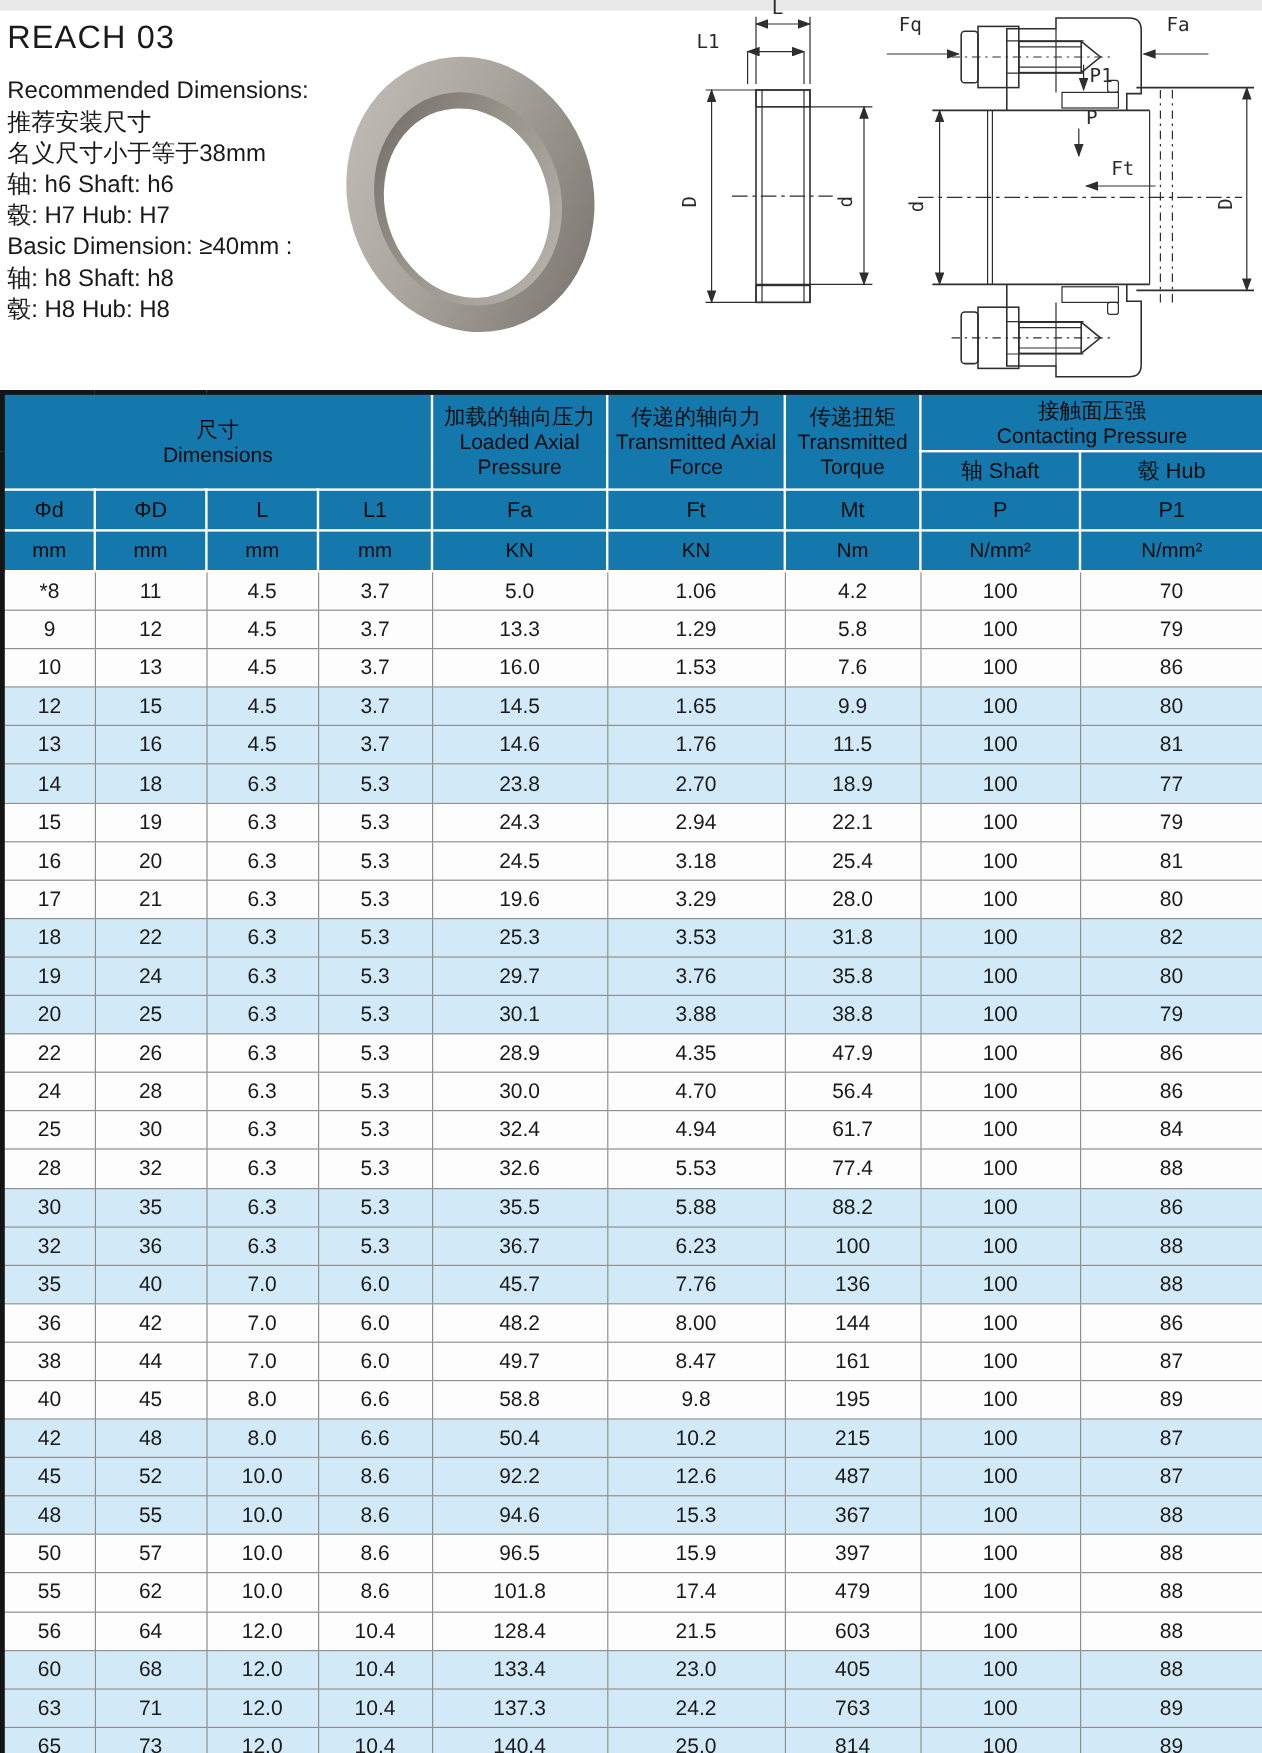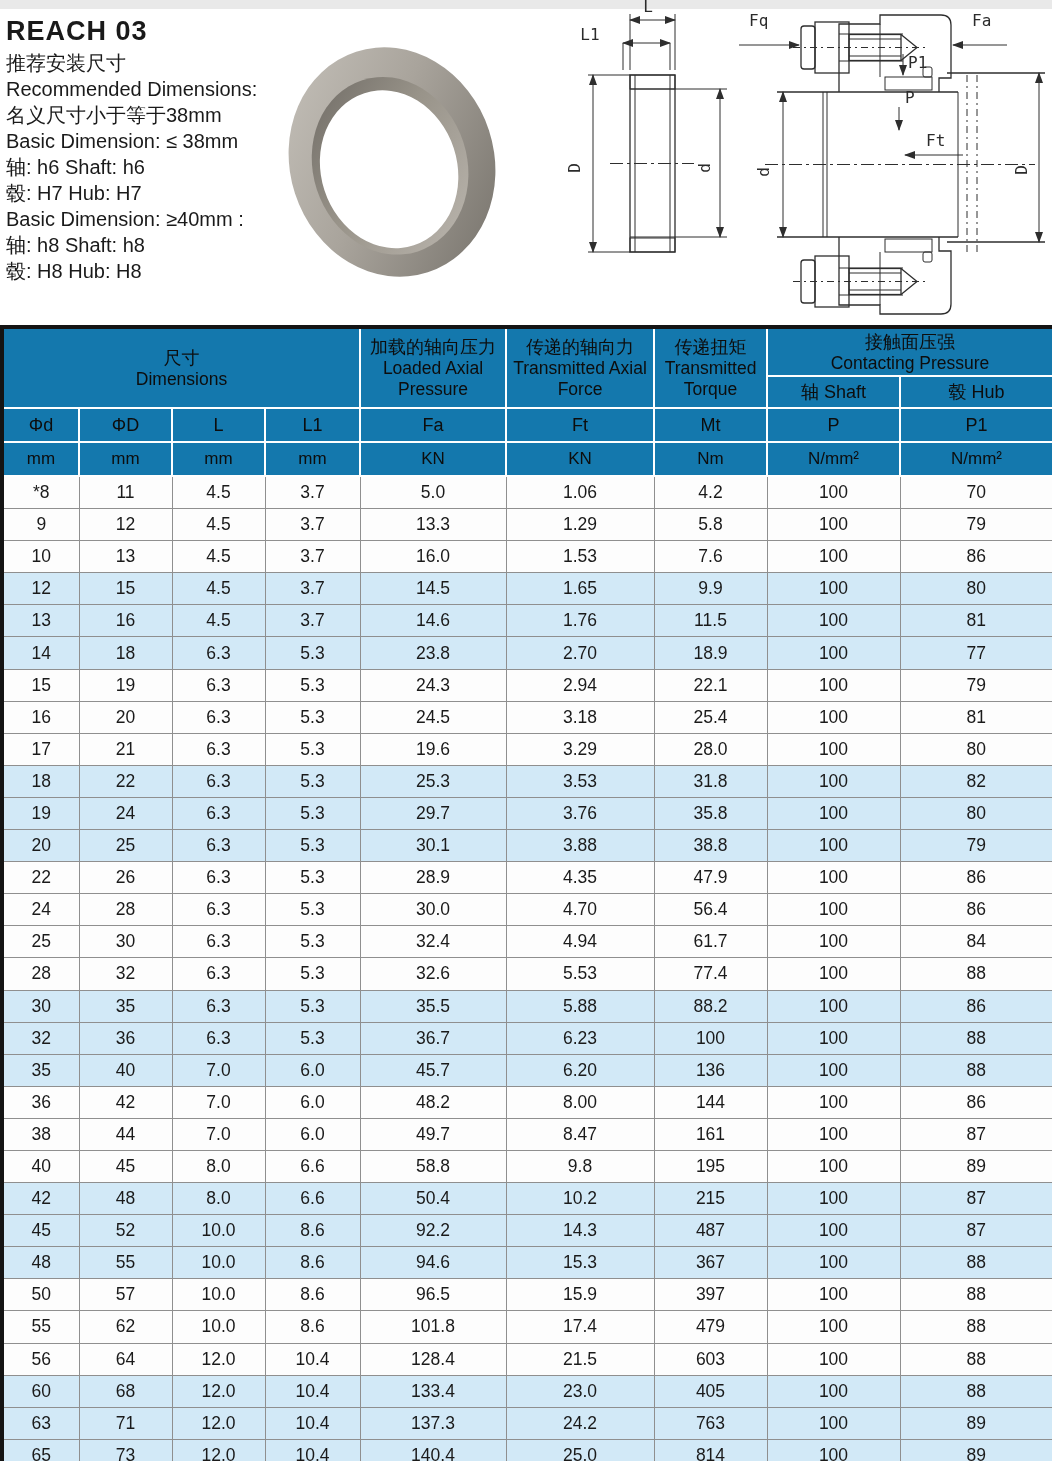--- a/index.html
+++ b/index.html
@@ -1,20 +1,20 @@
 <!DOCTYPE html>
 <html><head>
 <meta charset="utf-8">
 <style>
   html,body{margin:0;padding:0;background:#fff;}
   body{width:1052px;height:1461px;position:relative;font-family:"Liberation Sans",sans-serif;color:#1a1a1a;overflow:hidden;}
   .topstrip{position:absolute;left:0;top:0;width:1052px;height:9px;background:#e9e9e9;}
   
   .info{position:absolute;left:6px;top:16px;width:300px;}
-  .info .title{font-size:27px;font-weight:700;letter-spacing:1px;margin-bottom:3px;}
+  .info .title{font-size:27px;font-weight:400;letter-spacing:1px;margin-bottom:16px;}
   .info .line{font-size:20px;line-height:26px;white-space:nowrap;}
   
   .photo{position:absolute;left:270px;top:30px;}
   .diag1{position:absolute;left:560px;top:0px;}
   .diag2{position:absolute;left:735px;top:0px;}
   svg text{font-family:"DejaVu Sans Mono",monospace;font-size:16px;fill:#2b2b2b;}
   .ln{stroke:#2e2e2e;stroke-width:1.3;fill:none;}
   .thin{stroke:#2e2e2e;stroke-width:1;fill:none;}
   .cl{stroke:#2e2e2e;stroke-width:1;fill:none;stroke-dasharray:13 4 3 4;}
   .cl2{stroke:#2e2e2e;stroke-width:1;fill:none;stroke-dasharray:7 4 2 4;}
@@ -31,24 +31,23 @@
   tbody td{border:1px solid #8f8f8f;text-align:center;font-size:17.5px;height:31.1px;padding:0;background:#fdfdfd;}
   tbody tr.hl td{background:#d2e9f7;}
 </style>
 </head>
 <body>
 
 <div class="topstrip"></div>
 
 <div class="info">
   <div class="title">REACH 03</div>
+  <div class="line"> Recommended Dimensions:</div>
   <div class="line">推荐安装尺寸</div>
-  <div class="line"> Recommended Dimensions:</div>
   <div class="line">名义尺寸小于等于38mm</div>
-  <div class="line">Basic Dimension: ≤ 38mm</div>
   <div class="line">轴: h6 Shaft: h6</div>
   <div class="line">毂: H7 Hub: H7</div>
   <div class="line">Basic Dimension: ≥40mm :</div>
   <div class="line">轴: h8 Shaft: h8</div>
   <div class="line">毂: H8 Hub: H8</div>
 </div>
 
 <svg class="photo" width="245" height="265" viewBox="0 0 245 265">
   <defs>
     <linearGradient id="mg1" x1="0" y1="0" x2="1" y2="1">
@@ -447,21 +446,21 @@
           <td>100</td>
           <td>100</td>
           <td>88</td>
         </tr>
         <tr class="hl">
           <td>35</td>
           <td>40</td>
           <td>7.0</td>
           <td>6.0</td>
           <td>45.7</td>
-          <td>6.20</td>
+          <td>7.76</td>
           <td>136</td>
           <td>100</td>
           <td>88</td>
         </tr>
         <tr>
           <td>36</td>
           <td>42</td>
           <td>7.0</td>
           <td>6.0</td>
           <td>48.2</td>
@@ -502,21 +501,21 @@
           <td>215</td>
           <td>100</td>
           <td>87</td>
         </tr>
         <tr class="hl">
           <td>45</td>
           <td>52</td>
           <td>10.0</td>
           <td>8.6</td>
           <td>92.2</td>
-          <td>14.3</td>
+          <td>12.6</td>
           <td>487</td>
           <td>100</td>
           <td>87</td>
         </tr>
         <tr class="hl">
           <td>48</td>
           <td>55</td>
           <td>10.0</td>
           <td>8.6</td>
           <td>94.6</td>

